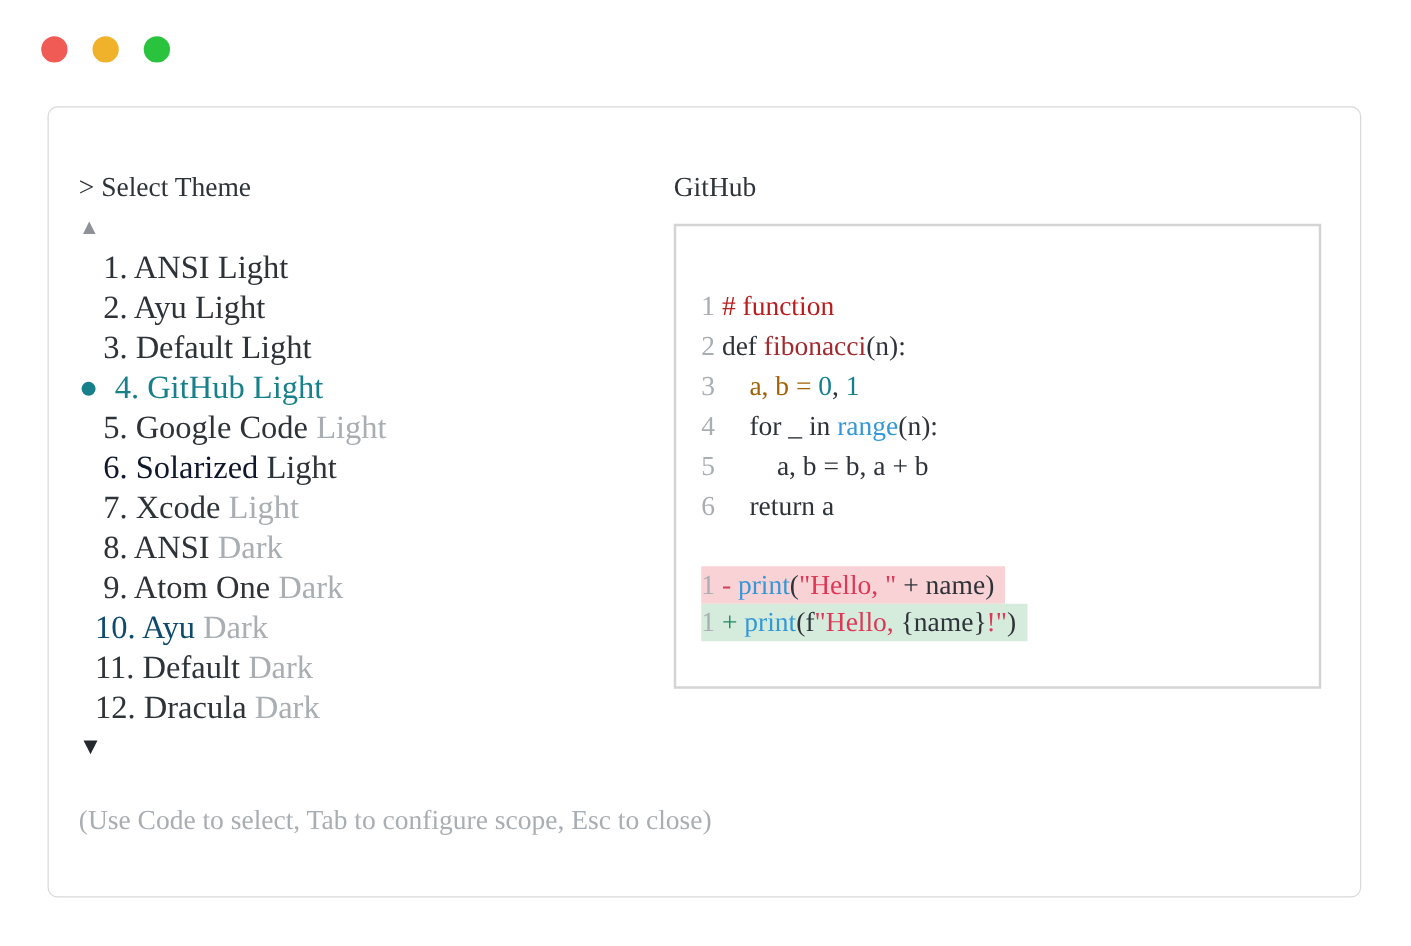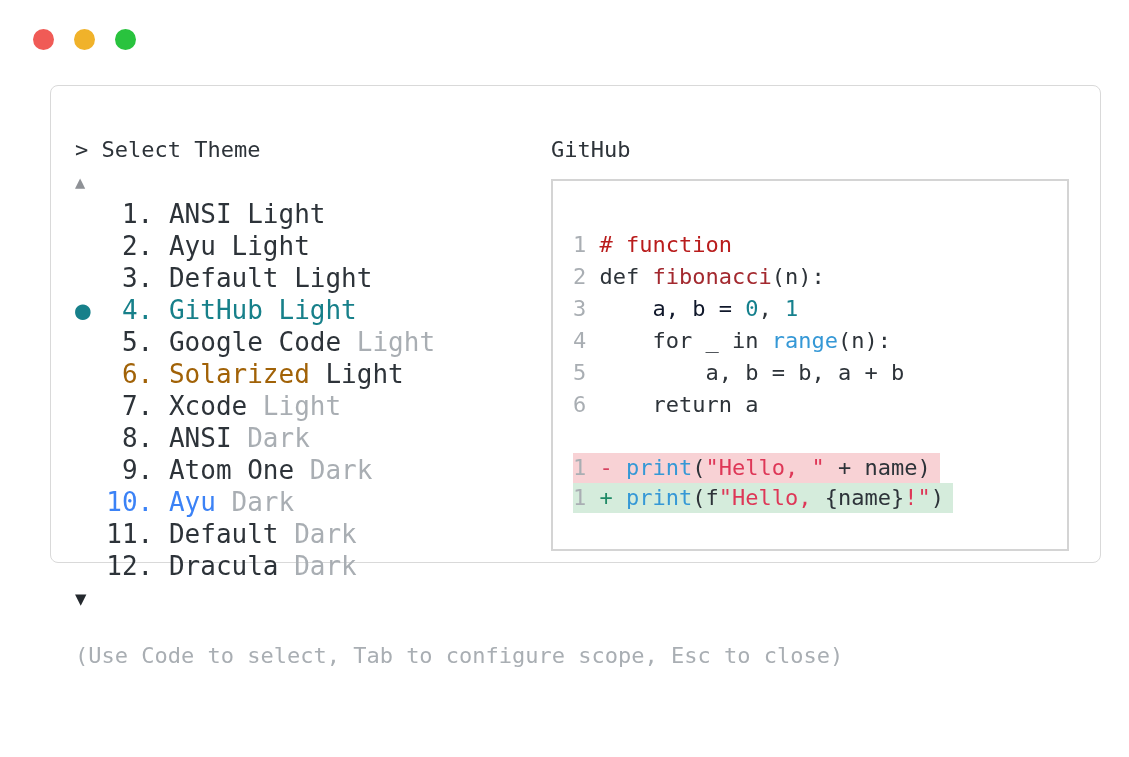--- a/index.html
+++ b/index.html
@@ -8,23 +8,24 @@
     font-family:"DejaVu Sans Mono","Liberation Mono",monospace;
     overflow:hidden;
   }
   .traffic{position:absolute;left:33px;top:29px;display:flex;gap:20px;}
   .dot{width:21px;height:21px;border-radius:50%;display:inline-block;}
   .dot.red{background:var(--traffic-red);}
   .dot.yellow{background:var(--traffic-yellow);}
   .dot.green{background:var(--traffic-green);}
 
   .panel{
-    position:absolute;left:50px;top:85px;width:1051px;height:478px;
+    position:absolute;left:38px;top:85px;width:1051px;height:633px;
     border:1.5px solid var(--panel-border);border-radius:8px;background:#ffffff;
     box-sizing:border-box;
+    font-family:Liberation Serif, serif;
   }
   .col-left{position:absolute;left:24px;top:48px;width:450px;}
   .col-right{position:absolute;left:500px;top:48px;width:524px;}
 
   .prompt{font-size:22px;line-height:32px;color:var(--text);white-space:pre;}
   .scroll-up{font-size:17px;line-height:32px;color:var(--scroll-up);cursor:pointer;}
   .scroll-down{font-size:19px;line-height:32px;color:var(--scroll-down);cursor:pointer;}
   .trow{font-size:26px;line-height:32px;white-space:pre;cursor:pointer;}
   .hint{font-size:22px;line-height:32px;color:var(--muted);white-space:pre;margin-top:26px;}
 
@@ -53,39 +54,39 @@
 
   <div class="col-left">
     <div class="prompt">&gt; Select Theme</div>
     <div class="scroll-up">▲</div>
     <div id="theme-list">
         <div class="trow"><span style="color: rgb(45, 51, 57);">   1. ANSI</span><span style="color: rgb(45, 51, 57);"> Light</span></div>
         <div class="trow"><span style="color: rgb(45, 51, 57);">   2. Ayu</span><span style="color: rgb(45, 51, 57);"> Light</span></div>
         <div class="trow"><span style="color: rgb(45, 51, 57);">   3. Default</span><span style="color: rgb(45, 51, 57);"> Light</span></div>
         <div class="trow"><span style="color: rgb(23, 128, 138);">●  4. GitHub</span><span style="color: rgb(23, 128, 138);"> Light</span></div>
         <div class="trow"><span style="color: rgb(45, 51, 57);">   5. Google Code</span><span style="color: rgb(169, 174, 179);"> Light</span></div>
-        <div class="trow"><span style="color: #a16207;">   6. Solarized</span><span style="color: rgb(45, 51, 57);"> Light</span></div>
+        <div class="trow"><span style="color: #0f172a;">   6. Solarized</span><span style="color: rgb(45, 51, 57);"> Light</span></div>
         <div class="trow"><span style="color: rgb(45, 51, 57);">   7. Xcode</span><span style="color: rgb(169, 174, 179);"> Light</span></div>
         <div class="trow"><span style="color: rgb(45, 51, 57);">   8. ANSI</span><span style="color: rgb(169, 174, 179);"> Dark</span></div>
         <div class="trow"><span style="color: rgb(45, 51, 57);">   9. Atom One</span><span style="color: rgb(169, 174, 179);"> Dark</span></div>
-        <div class="trow"><span style="color: #3b82f6;">  10. Ayu</span><span style="color: rgb(169, 174, 179);"> Dark</span></div>
+        <div class="trow"><span style="color: #0c4a6e;">  10. Ayu</span><span style="color: rgb(169, 174, 179);"> Dark</span></div>
         <div class="trow"><span style="color: rgb(45, 51, 57);">  11. Default</span><span style="color: rgb(169, 174, 179);"> Dark</span></div>
         <div class="trow"><span style="color: rgb(45, 51, 57);">  12. Dracula</span><span style="color: rgb(169, 174, 179);"> Dark</span></div>
       </div>
     <div class="scroll-down">▼</div>
     <div class="hint">(Use Code to select, Tab to configure scope, Esc to close)</div>
   </div>
 
   <div class="col-right">
     <div class="preview-title">GitHub</div>
     <div class="preview-box">
       <div id="code-sample">
           <div class="cline"><span class="ln">1</span> <span style="color: #b91c1c;"># function</span></div>
           <div class="cline"><span class="ln">2</span> <span style="color: rgb(45, 51, 57);">def </span><span style="color: rgb(163, 41, 47);">fibonacci</span><span style="color: rgb(45, 51, 57);">(n):</span></div>
-          <div class="cline"><span class="ln">3</span> <span style="color: #0f172a;">    a, b = </span><span style="color: rgb(21, 128, 141);">0</span><span style="color: rgb(45, 51, 57);">, </span><span style="color: rgb(21, 128, 141);">1</span></div>
+          <div class="cline"><span class="ln">3</span> <span style="color: #a16207;">    a, b = </span><span style="color: rgb(21, 128, 141);">0</span><span style="color: rgb(45, 51, 57);">, </span><span style="color: rgb(21, 128, 141);">1</span></div>
           <div class="cline"><span class="ln">4</span> <span style="color: rgb(45, 51, 57);">    for _ in </span><span style="color: rgb(53, 152, 214);">range</span><span style="color: rgb(45, 51, 57);">(n):</span></div>
           <div class="cline"><span class="ln">5</span> <span style="color: rgb(45, 51, 57);">        a, b = b, a + b</span></div>
           <div class="cline"><span class="ln">6</span> <span style="color: rgb(45, 51, 57);">    return a</span></div>
         </div>
       <div class="diff" id="diff-sample">
           <div class="dline"><span class="dband" style="background: rgb(248, 210, 213);"><span class="ln">1</span> <span style="color: rgb(214, 65, 95);">-</span> <span style="color: rgb(53, 152, 214);">print</span><span style="color: rgb(45, 51, 57);">(</span><span style="color: rgb(222, 55, 87);">"Hello, "</span><span style="color: rgb(45, 51, 57);"> + name)</span></span></div>
           <div class="dline"><span class="dband" style="background: rgb(213, 236, 220);"><span class="ln">1</span> <span style="color: rgb(31, 138, 102);">+</span> <span style="color: rgb(53, 152, 214);">print</span><span style="color: rgb(45, 51, 57);">(f</span><span style="color: rgb(222, 55, 87);">"Hello, </span><span style="color: rgb(45, 51, 57);">{name}</span><span style="color: rgb(222, 55, 87);">!"</span><span style="color: rgb(45, 51, 57);">)</span></span></div>
         </div>
     </div>
   </div>

